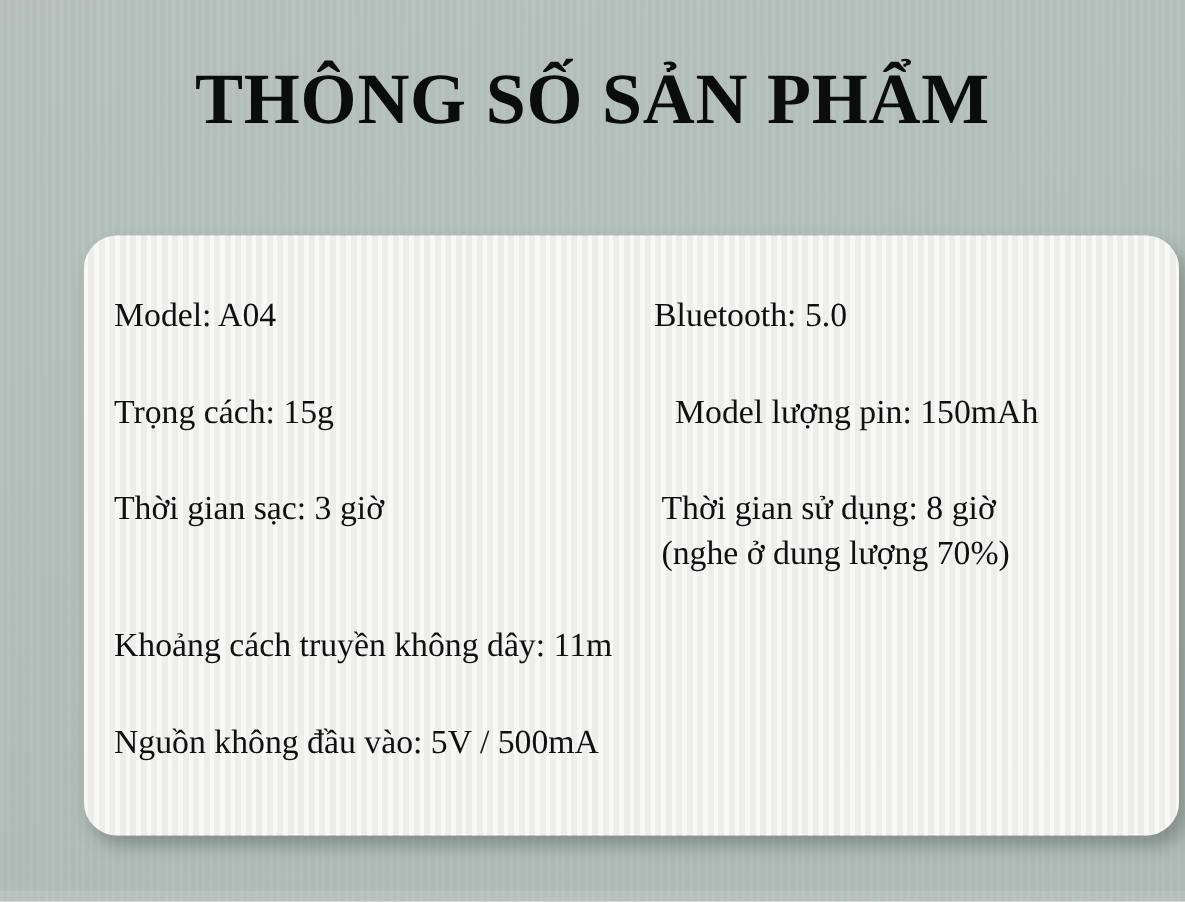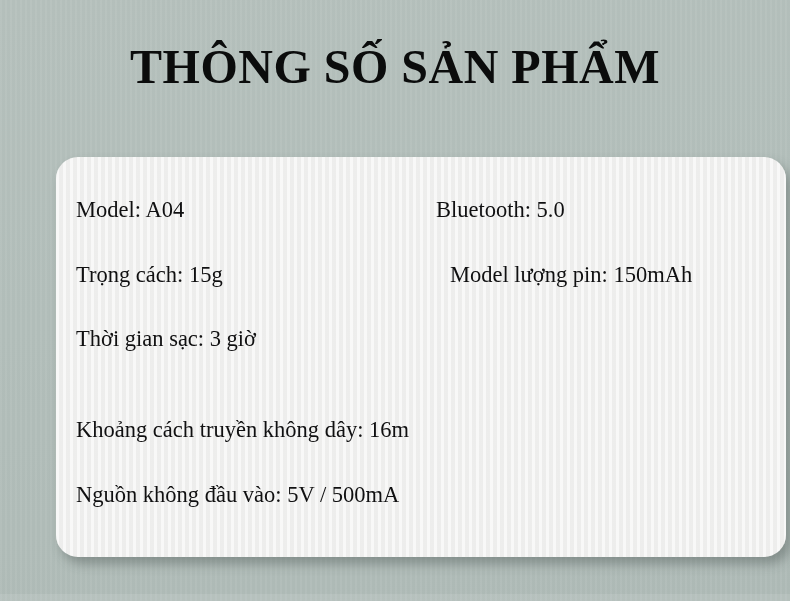--- a/index.html
+++ b/index.html
@@ -138,25 +138,27 @@
     </div>
 
     <div class="spec-row" id="row-weight">
       <div class="spec-cell left">Trọng cách: 15g</div>
       <div class="spec-cell right" id="cell-battery">Model lượng pin: 150mAh</div>
     </div>
 
     <div class="spec-row" id="row-charge">
       <div class="spec-cell left">Thời gian sạc: 3 giờ</div>
       <div class="spec-cell right" id="cell-usetime">
+        <span class="sub-line">Thời gian sử dụng: 8 giờ</span>
+        <span class="sub-line">(nghe ở dung lượng 70%)</span>
       </div>
     </div>
 
     <div class="spec-row" id="row-range">
-      <div class="spec-cell left">Khoảng cách truyền không dây: 16m</div>
+      <div class="spec-cell left">Khoảng cách truyền không dây: 11m</div>
     </div>
 
     <div class="spec-row" id="row-power">
       <div class="spec-cell left">Nguồn không đầu vào: 5V / 500mA</div>
     </div>
   </div>
 
   <div id="bottom-band"></div>
 </div>
 

